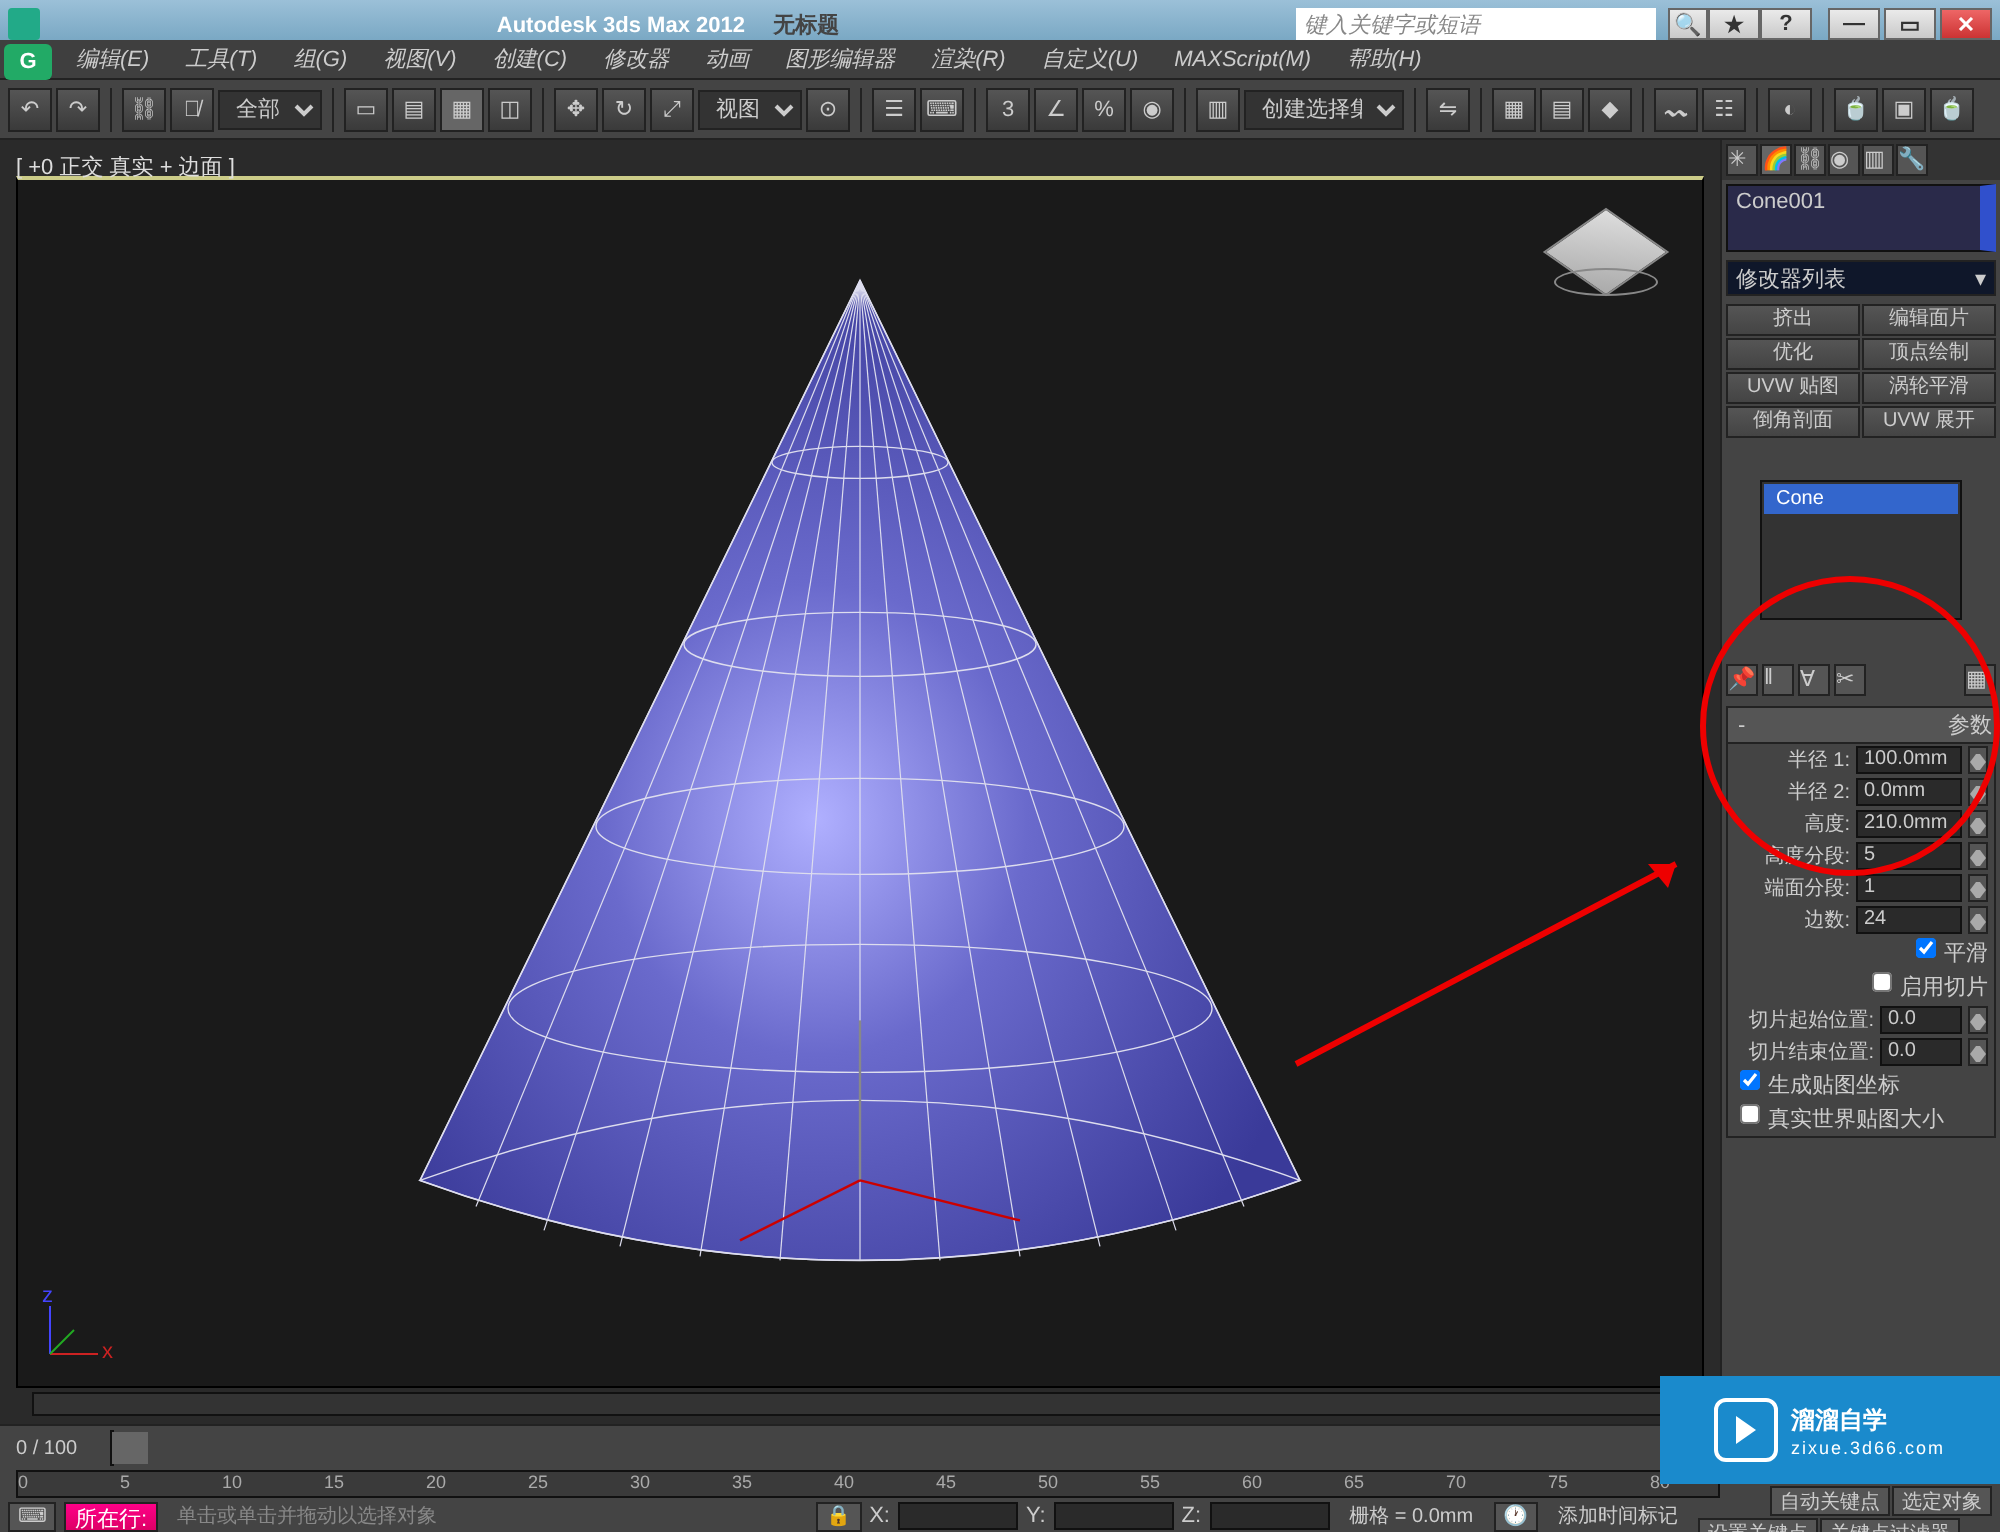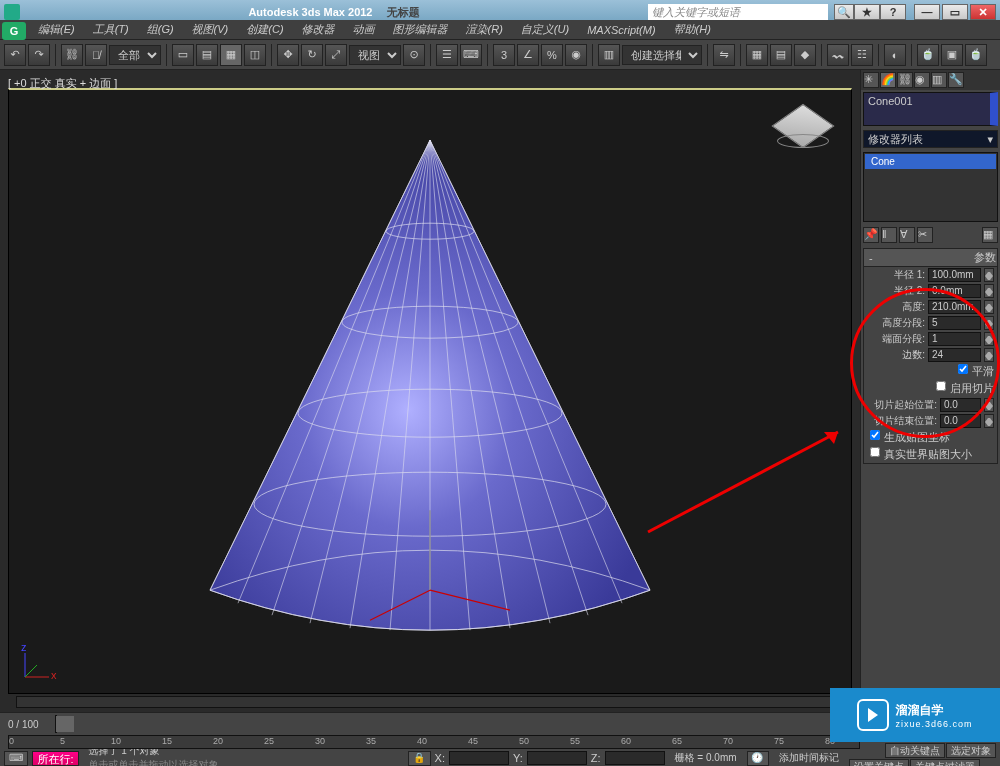--- a/index.html
+++ b/index.html
@@ -35,21 +35,21 @@
 
 .sidepanel { width: 140px; background: #444; border-left: 1px solid #222; display:flex; flex-direction:column;}
 .sp-tabs { height: 20px; background:#333; display:flex; gap:1px; padding:2px;}
 .sp-tab { width:16px;height:16px;background:#555;border:1px solid #222;}
 .sp-tab.sel{background:#666;}
 .objname { height:34px; background:#2a2a4a; color:#ccc; padding:2px 4px; margin:2px; border:1px solid #111;}
 .objname.sel{border-right:8px solid #3050cc;}
 .modlist-dd { margin:2px; height:18px; background:#0f172a; border:1px solid #222; color:#ccc; padding:1px 4px; display:flex; justify-content:space-between; align-items:center;}
 .modbtns { display:grid; grid-template-columns:1fr 1fr; gap:1px; margin:2px;}
 .modbtn { height:16px; background:linear-gradient(#555,#444); border:1px solid #222; text-align:center; color:#ccc; font-size:10px; line-height:14px;}
-.stack { margin:2px; height:70px; background:#333; border:1px solid #111;}
+.stack { margin:19px; height:70px; background:#333; border:1px solid #111;}
 .stack-item { background:#3366cc; color:#fff; padding:2px 6px; margin:1px; font-size:10px;}
 .pinrow { height:18px; margin:2px; display:flex; gap:2px; align-items:center;}
 .pinbtn { width:16px;height:16px;background:#555;border:1px solid #222;}
 
 .params { margin:2px; border:1px solid #222; background:#444;}
 .params-hdr { background:#555; text-align:center; padding:1px; color:#ccc; border-bottom:1px solid #222; display:flex;justify-content:center;align-items:center;}
 .params-hdr .minus{margin-right:auto;padding:0 4px;}
 .prow { display:flex; align-items:center; padding:1px 3px; gap:3px;}
 .plabel { width:58px; text-align:right; color:#ccc; font-size:10px;}
 .pval { flex:1; height:14px; background:#2a2a2a; color:#ccc; border:1px solid #111; padding:0 3px; font-size:10px; line-height:12px;}
@@ -229,20 +229,30 @@
       <div class="sp-tab">⛓</div>
       <div class="sp-tab">◉</div>
       <div class="sp-tab">▥</div>
       <div class="sp-tab">🔧</div>
     </div>
     <div class="objname sel"><span>Cone001</span></div>
     <div class="modlist-dd">
         <span>修改器列表</span>
         <span>▾</span>
       </div>
+    <div class="modbtns">
+      <div class="modbtn">挤出</div>
+      <div class="modbtn">编辑面片</div>
+      <div class="modbtn">优化</div>
+      <div class="modbtn">顶点绘制</div>
+      <div class="modbtn">UVW 贴图</div>
+      <div class="modbtn">涡轮平滑</div>
+      <div class="modbtn">倒角剖面</div>
+      <div class="modbtn">UVW 展开</div>
+    </div>
     <div class="stack">
       <div class="stack-item">Cone</div>
     </div>
     <div class="pinrow">
       <div class="pinbtn">📌</div>
       <div class="pinbtn">‖</div>
       <div class="pinbtn">∀</div>
       <div class="pinbtn">✂</div>
       <div class="pinbtn" style="margin-left:auto">▦</div>
     </div>
@@ -341,21 +351,20 @@
     <span class="tick" style="left:72%">60</span>
     <span class="tick" style="left:78%">65</span>
     <span class="tick" style="left:84%">70</span>
     <span class="tick" style="left:90%">75</span>
     <span class="tick" style="left:96%">80</span>
   </div>
   <div class="statusrow">
     <div class="statbtn">⌨</div>
     <div class="statbtn pink"><span>所在行:</span></div>
     <div style="display:flex;flex-direction:column;flex:1;">
-      <span class="stattext">选择了 1 个对象</span>
       <span class="stattext" style="color:#888">单击或单击并拖动以选择对象</span>
     </div>
     <div class="statbtn">🔒</div>
     <span>X:</span>
       <input class="coordbox" style="">
     <span>Y:</span>
       <input class="coordbox" style="">
     <span>Z:</span>
       <input class="coordbox" style="">
     <span class="stattext">栅格 = 0.0mm</span>

